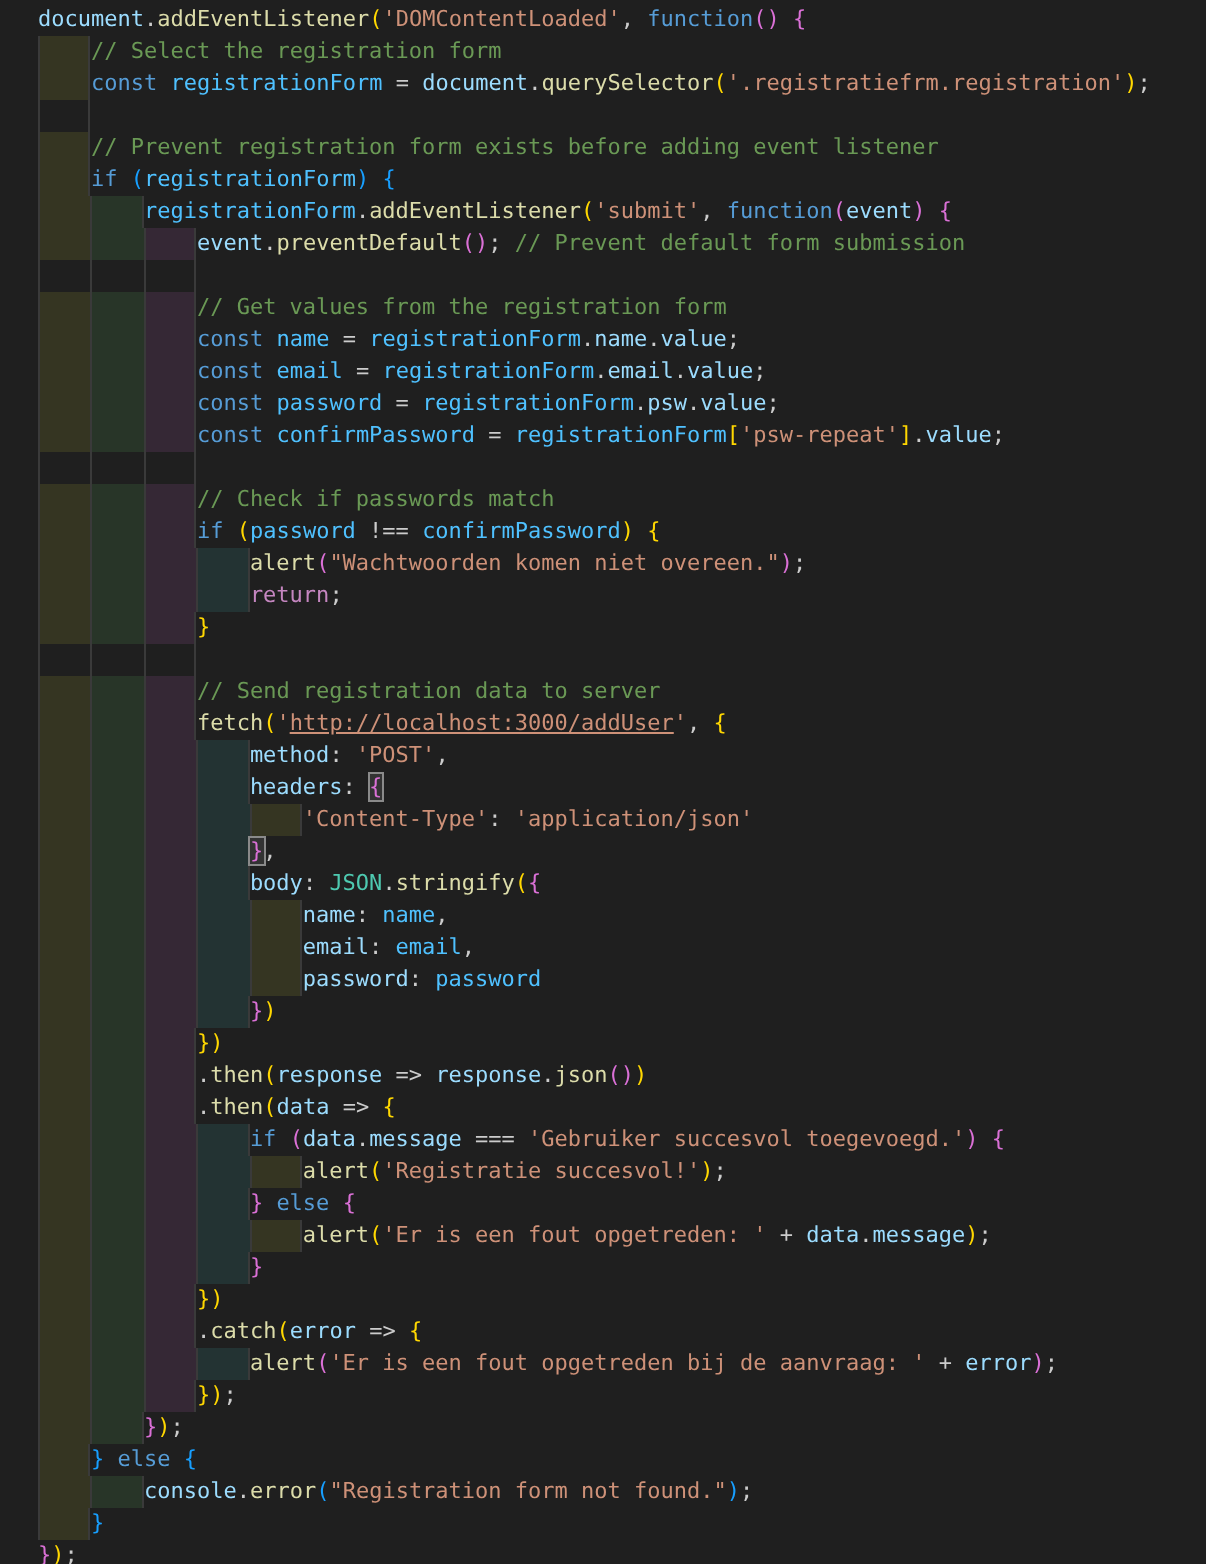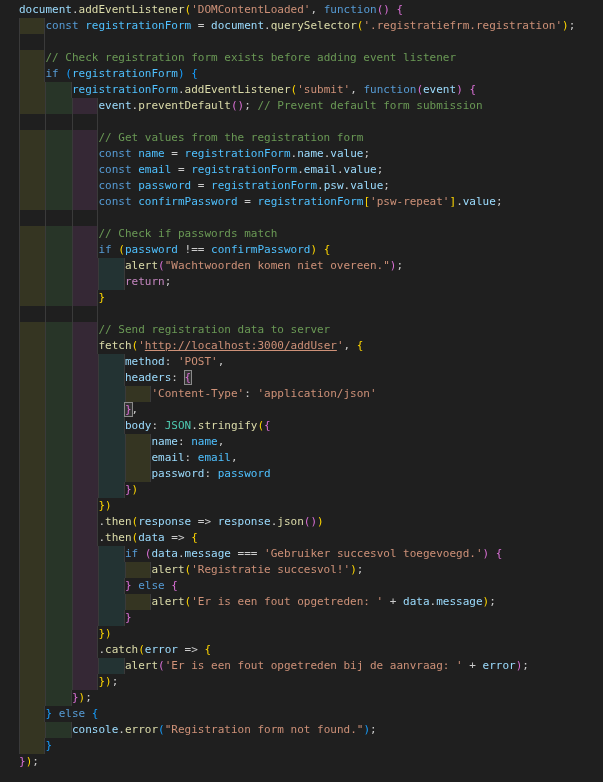--- a/index.html
+++ b/index.html
@@ -23,23 +23,24 @@
   .band.last{border-right:1px solid #3a3a3a;}
   .tok{display:inline;}
   .tok.u{text-decoration:underline;}
   .tok.box{outline:1px solid #8a8a8a;background:rgba(125,125,125,0.22);}
 </style>
 </head>
 <body>
 
 <div class="screen" style="background: rgb(31, 31, 31);">
     <div class="line"><span class="tok" style="color: rgb(156, 220, 254);">document</span><span class="tok" style="color: rgb(204, 204, 204);">.</span><span class="tok" style="color: rgb(220, 220, 170);">addEventListener</span><span class="tok" style="color: rgb(255, 215, 0);">(</span><span class="tok" style="color: rgb(206, 145, 120);">'DOMContentLoaded'</span><span class="tok" style="color: rgb(204, 204, 204);">, </span><span class="tok" style="color: rgb(86, 156, 214);">function</span><span class="tok" style="color: rgb(218, 112, 214);">(</span><span class="tok" style="color: rgb(218, 112, 214);">)</span><span class="tok" style="color: rgb(204, 204, 204);"> </span><span class="tok" style="color: rgb(218, 112, 214);">{</span></div>
+    <div class="line"><span class="band last" style="border-left-color: rgb(58, 58, 58); border-right-color: rgb(58, 58, 58); background: rgba(255, 255, 64, 0.1);"></span><span class="tok" style="color: rgb(106, 153, 85);">// Select the registration form</span></div>
     <div class="line"><span class="band last" style="border-left-color: rgb(58, 58, 58); border-right-color: rgb(58, 58, 58); background: rgba(255, 255, 64, 0.1);"></span><span class="tok" style="color: rgb(86, 156, 214);">const </span><span class="tok" style="color: rgb(79, 193, 255);">registrationForm</span><span class="tok" style="color: rgb(204, 204, 204);"> = </span><span class="tok" style="color: rgb(156, 220, 254);">document</span><span class="tok" style="color: rgb(204, 204, 204);">.</span><span class="tok" style="color: rgb(220, 220, 170);">querySelector</span><span class="tok" style="color: rgb(255, 215, 0);">(</span><span class="tok" style="color: rgb(206, 145, 120);">'.registratiefrm.registration'</span><span class="tok" style="color: rgb(255, 215, 0);">)</span><span class="tok" style="color: rgb(204, 204, 204);">;</span></div>
     <div class="line"><span class="band last" style="border-left-color: rgb(58, 58, 58); border-right-color: rgb(58, 58, 58); background: transparent;"></span></div>
-    <div class="line"><span class="band last" style="border-left-color: rgb(58, 58, 58); border-right-color: rgb(58, 58, 58); background: rgba(255, 255, 64, 0.1);"></span><span class="tok" style="color: rgb(106, 153, 85);">// Check registration form exists before adding event listener</span></div>
+    <div class="line"><span class="band last" style="border-left-color: rgb(58, 58, 58); border-right-color: rgb(58, 58, 58); background: rgba(255, 255, 64, 0.1);"></span><span class="tok" style="color: rgb(106, 153, 85);">// Prevent registration form exists before adding event listener</span></div>
     <div class="line"><span class="band last" style="border-left-color: rgb(58, 58, 58); border-right-color: rgb(58, 58, 58); background: rgba(255, 255, 64, 0.1);"></span><span class="tok" style="color: rgb(86, 156, 214);">if</span><span class="tok" style="color: rgb(204, 204, 204);"> </span><span class="tok" style="color: rgb(23, 159, 255);">(</span><span class="tok" style="color: rgb(79, 193, 255);">registrationForm</span><span class="tok" style="color: rgb(23, 159, 255);">)</span><span class="tok" style="color: rgb(204, 204, 204);"> </span><span class="tok" style="color: rgb(23, 159, 255);">{</span></div>
     <div class="line"><span class="band" style="border-left-color: rgb(58, 58, 58); background: rgba(255, 255, 64, 0.1);"></span><span class="band last" style="border-left-color: rgb(58, 58, 58); border-right-color: rgb(58, 58, 58); background: rgba(127, 255, 127, 0.1);"></span><span class="tok" style="color: rgb(79, 193, 255);">registrationForm</span><span class="tok" style="color: rgb(204, 204, 204);">.</span><span class="tok" style="color: rgb(220, 220, 170);">addEventListener</span><span class="tok" style="color: rgb(255, 215, 0);">(</span><span class="tok" style="color: rgb(206, 145, 120);">'submit'</span><span class="tok" style="color: rgb(204, 204, 204);">, </span><span class="tok" style="color: rgb(86, 156, 214);">function</span><span class="tok" style="color: rgb(218, 112, 214);">(</span><span class="tok" style="color: rgb(156, 220, 254);">event</span><span class="tok" style="color: rgb(218, 112, 214);">)</span><span class="tok" style="color: rgb(204, 204, 204);"> </span><span class="tok" style="color: rgb(218, 112, 214);">{</span></div>
     <div class="line"><span class="band" style="border-left-color: rgb(58, 58, 58); background: rgba(255, 255, 64, 0.1);"></span><span class="band" style="border-left-color: rgb(58, 58, 58); background: rgba(127, 255, 127, 0.1);"></span><span class="band last" style="border-left-color: rgb(58, 58, 58); border-right-color: rgb(58, 58, 58); background: rgba(255, 127, 255, 0.1);"></span><span class="tok" style="color: rgb(156, 220, 254);">event</span><span class="tok" style="color: rgb(204, 204, 204);">.</span><span class="tok" style="color: rgb(220, 220, 170);">preventDefault</span><span class="tok" style="color: rgb(218, 112, 214);">(</span><span class="tok" style="color: rgb(218, 112, 214);">)</span><span class="tok" style="color: rgb(204, 204, 204);">; </span><span class="tok" style="color: rgb(106, 153, 85);">// Prevent default form submission</span></div>
     <div class="line"><span class="band" style="border-left-color: rgb(58, 58, 58); background: transparent;"></span><span class="band" style="border-left-color: rgb(58, 58, 58); background: transparent;"></span><span class="band last" style="border-left-color: rgb(58, 58, 58); border-right-color: rgb(58, 58, 58); background: transparent;"></span></div>
     <div class="line"><span class="band" style="border-left-color: rgb(58, 58, 58); background: rgba(255, 255, 64, 0.1);"></span><span class="band" style="border-left-color: rgb(58, 58, 58); background: rgba(127, 255, 127, 0.1);"></span><span class="band last" style="border-left-color: rgb(58, 58, 58); border-right-color: rgb(58, 58, 58); background: rgba(255, 127, 255, 0.1);"></span><span class="tok" style="color: rgb(106, 153, 85);">// Get values from the registration form</span></div>
     <div class="line"><span class="band" style="border-left-color: rgb(58, 58, 58); background: rgba(255, 255, 64, 0.1);"></span><span class="band" style="border-left-color: rgb(58, 58, 58); background: rgba(127, 255, 127, 0.1);"></span><span class="band last" style="border-left-color: rgb(58, 58, 58); border-right-color: rgb(58, 58, 58); background: rgba(255, 127, 255, 0.1);"></span><span class="tok" style="color: rgb(86, 156, 214);">const </span><span class="tok" style="color: rgb(79, 193, 255);">name</span><span class="tok" style="color: rgb(204, 204, 204);"> = </span><span class="tok" style="color: rgb(79, 193, 255);">registrationForm</span><span class="tok" style="color: rgb(204, 204, 204);">.</span><span class="tok" style="color: rgb(156, 220, 254);">name</span><span class="tok" style="color: rgb(204, 204, 204);">.</span><span class="tok" style="color: rgb(156, 220, 254);">value</span><span class="tok" style="color: rgb(204, 204, 204);">;</span></div>
     <div class="line"><span class="band" style="border-left-color: rgb(58, 58, 58); background: rgba(255, 255, 64, 0.1);"></span><span class="band" style="border-left-color: rgb(58, 58, 58); background: rgba(127, 255, 127, 0.1);"></span><span class="band last" style="border-left-color: rgb(58, 58, 58); border-right-color: rgb(58, 58, 58); background: rgba(255, 127, 255, 0.1);"></span><span class="tok" style="color: rgb(86, 156, 214);">const </span><span class="tok" style="color: rgb(79, 193, 255);">email</span><span class="tok" style="color: rgb(204, 204, 204);"> = </span><span class="tok" style="color: rgb(79, 193, 255);">registrationForm</span><span class="tok" style="color: rgb(204, 204, 204);">.</span><span class="tok" style="color: rgb(156, 220, 254);">email</span><span class="tok" style="color: rgb(204, 204, 204);">.</span><span class="tok" style="color: rgb(156, 220, 254);">value</span><span class="tok" style="color: rgb(204, 204, 204);">;</span></div>
     <div class="line"><span class="band" style="border-left-color: rgb(58, 58, 58); background: rgba(255, 255, 64, 0.1);"></span><span class="band" style="border-left-color: rgb(58, 58, 58); background: rgba(127, 255, 127, 0.1);"></span><span class="band last" style="border-left-color: rgb(58, 58, 58); border-right-color: rgb(58, 58, 58); background: rgba(255, 127, 255, 0.1);"></span><span class="tok" style="color: rgb(86, 156, 214);">const </span><span class="tok" style="color: rgb(79, 193, 255);">password</span><span class="tok" style="color: rgb(204, 204, 204);"> = </span><span class="tok" style="color: rgb(79, 193, 255);">registrationForm</span><span class="tok" style="color: rgb(204, 204, 204);">.</span><span class="tok" style="color: rgb(156, 220, 254);">psw</span><span class="tok" style="color: rgb(204, 204, 204);">.</span><span class="tok" style="color: rgb(156, 220, 254);">value</span><span class="tok" style="color: rgb(204, 204, 204);">;</span></div>
     <div class="line"><span class="band" style="border-left-color: rgb(58, 58, 58); background: rgba(255, 255, 64, 0.1);"></span><span class="band" style="border-left-color: rgb(58, 58, 58); background: rgba(127, 255, 127, 0.1);"></span><span class="band last" style="border-left-color: rgb(58, 58, 58); border-right-color: rgb(58, 58, 58); background: rgba(255, 127, 255, 0.1);"></span><span class="tok" style="color: rgb(86, 156, 214);">const </span><span class="tok" style="color: rgb(79, 193, 255);">confirmPassword</span><span class="tok" style="color: rgb(204, 204, 204);"> = </span><span class="tok" style="color: rgb(79, 193, 255);">registrationForm</span><span class="tok" style="color: rgb(255, 215, 0);">[</span><span class="tok" style="color: rgb(206, 145, 120);">'psw-repeat'</span><span class="tok" style="color: rgb(255, 215, 0);">]</span><span class="tok" style="color: rgb(204, 204, 204);">.</span><span class="tok" style="color: rgb(156, 220, 254);">value</span><span class="tok" style="color: rgb(204, 204, 204);">;</span></div>
     <div class="line"><span class="band" style="border-left-color: rgb(58, 58, 58); background: transparent;"></span><span class="band" style="border-left-color: rgb(58, 58, 58); background: transparent;"></span><span class="band last" style="border-left-color: rgb(58, 58, 58); border-right-color: rgb(58, 58, 58); background: transparent;"></span></div>

